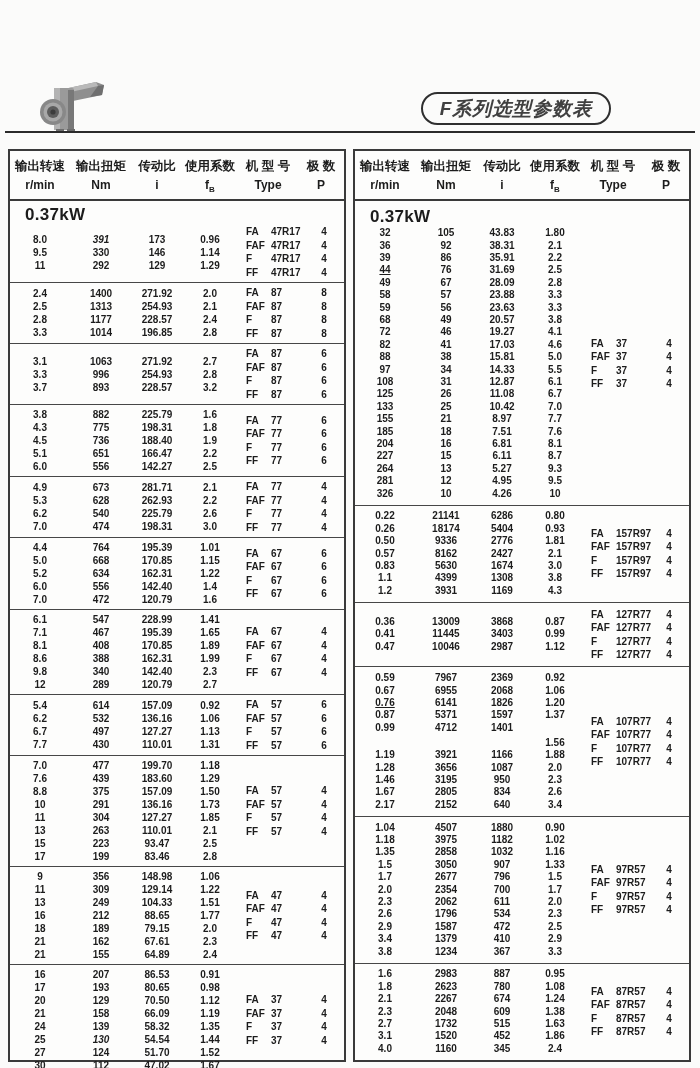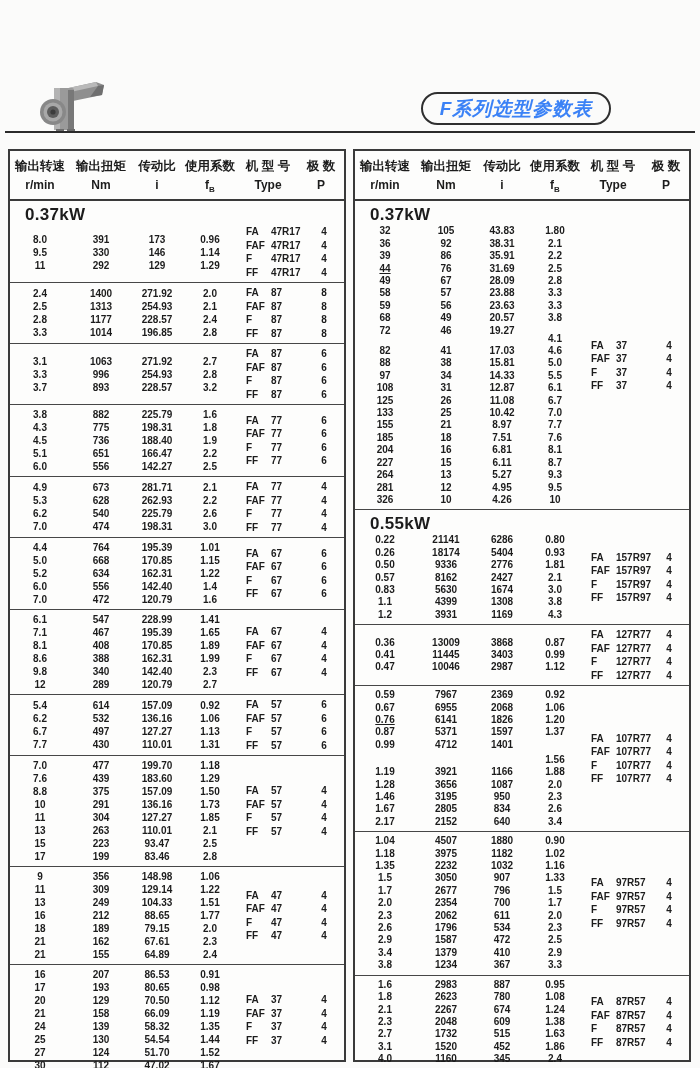--- a/index.html
+++ b/index.html
@@ -11,21 +11,21 @@
     overflow:hidden;
   }
   
   .topbar { position:absolute; top:0; left:0; right:0; height:133px; }
   .photo { position:absolute; left:38px; top:80px; width:72px; height:54px; }
   .title-oval {
     position:absolute; left:421px; top:92px; width:190px; height:33px;
     border:2px solid #2f2f2f; border-radius:17px;
     display:flex; align-items:center; justify-content:center;
     font-size:19px; font-weight:700; font-style:italic; letter-spacing:1px;
-    color:#3b82f6; background:#fbfbfa;
+    color:#404040; background:#fbfbfa;
   }
   .rule { position:absolute; top:131px; left:5px; right:5px; height:2px; background:#2b2b2b; }
 
   
   .tables { position:absolute; top:149px; left:8px; right:9px; bottom:6px; display:flex; gap:7px; }
   .gtable {
     flex:1; display:flex; flex-direction:column;
     border:2px solid #3a3a3a; background:#fdfdfc;
   }
   .hdr {
@@ -106,21 +106,21 @@
           <span class="hzh">极  数</span>
           <span class="hen">P</span>
         </div>
       </div>
     <div class="section">
           <div class="kw">0.37kW</div>
           <div class="sec-body">
             <div class="nums">
               <div class="nrow">
                 <div class="cell" style="display: block;">8.0</div>
-                <div class="cell" style="display: block;">391</div>
+                <div class="cell" style="display: block; font-style: italic;">391</div>
                 <div class="cell" style="display: block;">173</div>
                 <div class="cell" style="display: block;">0.96</div>
               </div>
               <div class="nrow">
                 <div class="cell" style="display: block;">9.5</div>
                 <div class="cell" style="display: block;">330</div>
                 <div class="cell" style="display: block;">146</div>
                 <div class="cell" style="display: block;">1.14</div>
               </div>
               <div class="nrow">
@@ -710,21 +710,21 @@
                 <div class="cell" style="display: block;">1.19</div>
               </div>
               <div class="nrow">
                 <div class="cell" style="display: block;">24</div>
                 <div class="cell" style="display: block;">139</div>
                 <div class="cell" style="display: block;">58.32</div>
                 <div class="cell" style="display: block;">1.35</div>
               </div>
               <div class="nrow">
                 <div class="cell" style="display: block;">25</div>
-                <div class="cell" style="display: block;">130</div>
+                <div class="cell" style="display: block; font-style: italic;">130</div>
                 <div class="cell" style="display: block;">54.54</div>
                 <div class="cell" style="display: block;">1.44</div>
               </div>
               <div class="nrow">
                 <div class="cell" style="display: block;">27</div>
                 <div class="cell" style="display: block;">124</div>
                 <div class="cell" style="display: block;">51.70</div>
                 <div class="cell" style="display: block;">1.52</div>
               </div>
               <div class="nrow">
@@ -836,21 +836,21 @@
               <div class="nrow">
                 <div class="cell" style="display: block;">68</div>
                 <div class="cell" style="display: block;">49</div>
                 <div class="cell" style="display: block;">20.57</div>
                 <div class="cell" style="display: block;">3.8</div>
               </div>
               <div class="nrow">
                 <div class="cell" style="display: block;">72</div>
                 <div class="cell" style="display: block;">46</div>
                 <div class="cell" style="display: block;">19.27</div>
-                <div class="cell" style="display: block; margin-top: 8px;">4.1</div>
+                <div class="cell" style="display: block;">4.1</div>
               </div>
               <div class="nrow">
                 <div class="cell" style="display: block;">82</div>
                 <div class="cell" style="display: block;">41</div>
                 <div class="cell" style="display: block;">17.03</div>
                 <div class="cell" style="display: block;">4.6</div>
               </div>
               <div class="nrow">
                 <div class="cell" style="display: block;">88</div>
                 <div class="cell" style="display: block;">38</div>
@@ -942,21 +942,20 @@
               </div>
               <div class="trow" style="display: flex;">
                 <div class="tprefix">FF</div>
                 <div class="tmodel">37</div>
                 <div class="tp">4</div>
               </div>
             </div>
           </div>
         </div>
         <div class="section">
-          <div class="kw">0.55kW</div>
           <div class="sec-body">
             <div class="nums">
               <div class="nrow">
                 <div class="cell" style="display: block;">0.22</div>
                 <div class="cell" style="display: block;">21141</div>
                 <div class="cell" style="display: block;">6286</div>
                 <div class="cell" style="display: block;">0.80</div>
               </div>
               <div class="nrow">
                 <div class="cell" style="display: block;">0.26</div>
@@ -1163,21 +1162,21 @@
                 <div class="cell" style="display: block;">0.90</div>
               </div>
               <div class="nrow">
                 <div class="cell" style="display: block;">1.18</div>
                 <div class="cell" style="display: block;">3975</div>
                 <div class="cell" style="display: block;">1182</div>
                 <div class="cell" style="display: block;">1.02</div>
               </div>
               <div class="nrow">
                 <div class="cell" style="display: block;">1.35</div>
-                <div class="cell" style="display: block;">2232</div>
+                <div class="cell" style="display: block;">2858</div>
                 <div class="cell" style="display: block;">1032</div>
                 <div class="cell" style="display: block;">1.16</div>
               </div>
               <div class="nrow">
                 <div class="cell" style="display: block;">1.5</div>
                 <div class="cell" style="display: block;">3050</div>
                 <div class="cell" style="display: block;">907</div>
                 <div class="cell" style="display: block;">1.33</div>
               </div>
               <div class="nrow">

